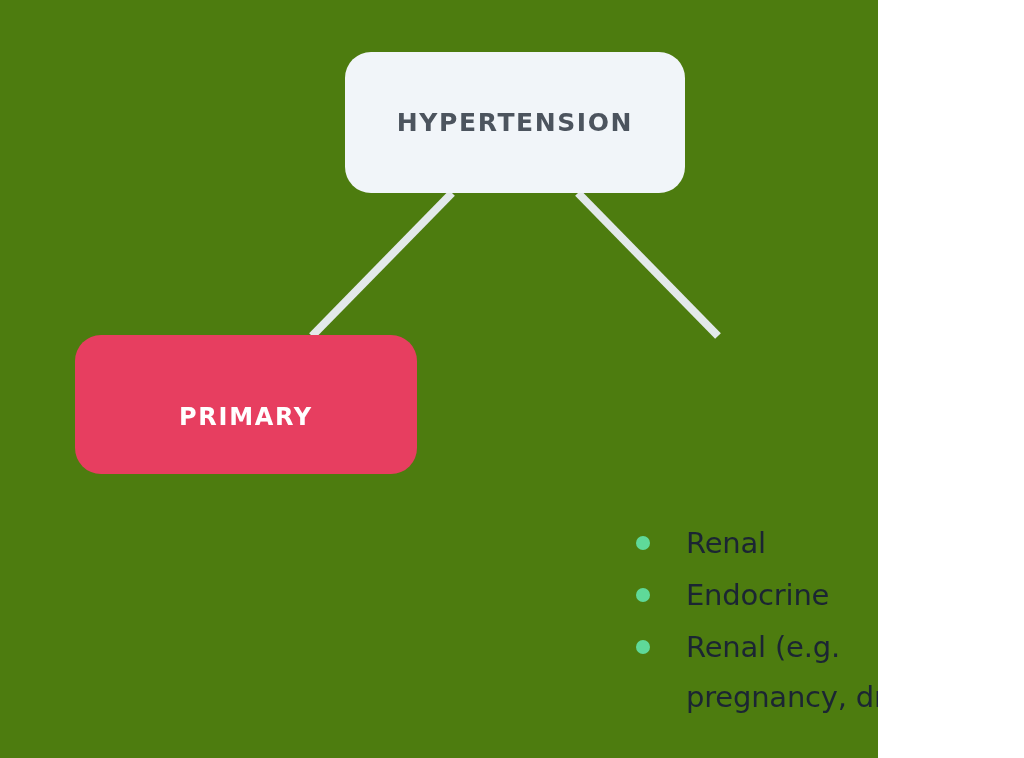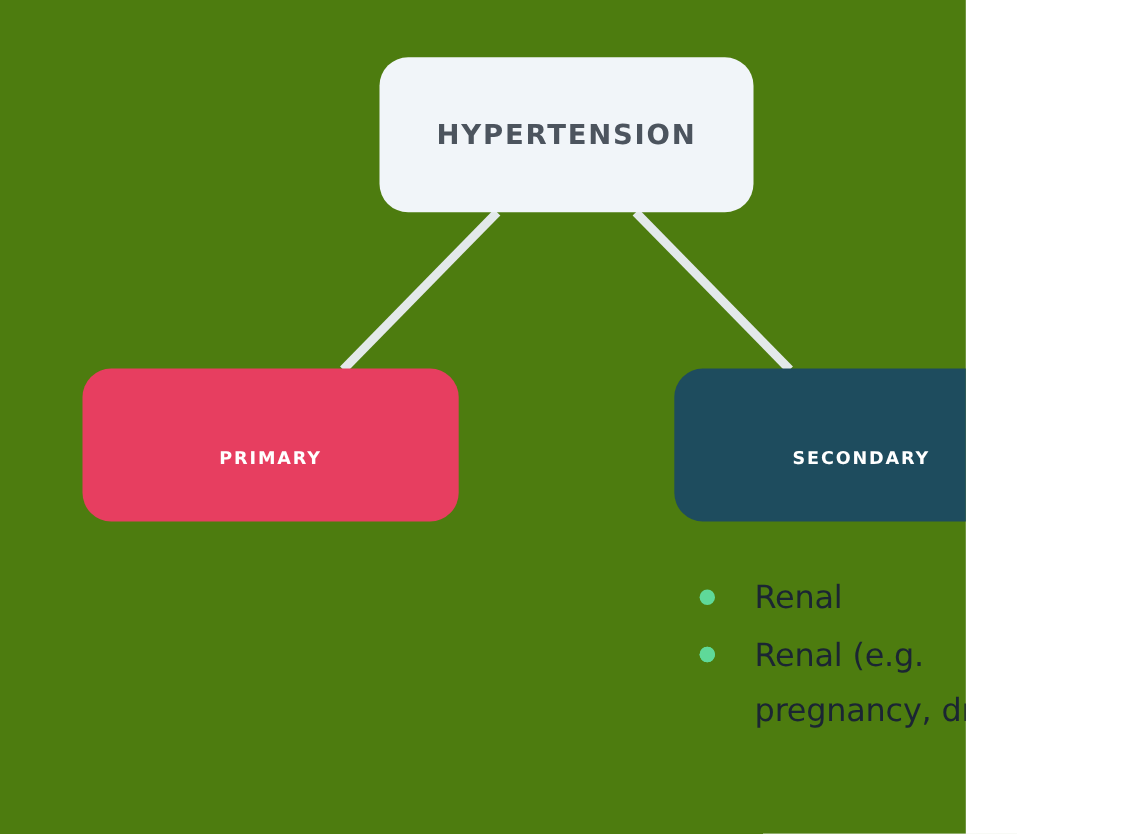--- a/index.html
+++ b/index.html
@@ -65,21 +65,21 @@
     top: 335px;
     width: 340px;
     height: 139px;
     background: #1e4c5e;
     border-radius: 26px;
   }
   #node-primary .node-label,
   #node-secondary .node-label {
     font-family: "DejaVu Sans", sans-serif;
     font-weight: bold;
-    font-size: 16px;
+    font-size: 24px;
     letter-spacing: 1.7px;
     color: #ffffff;
     margin-top: 24px;
   }
 
   
   .bullet-list {
     position: absolute;
     list-style: none;
     margin: 0;
@@ -131,32 +131,30 @@
   </svg>
 
   <div class="node" id="node-root">
     <span class="node-label">HYPERTENSION</span>
   </div>
 
   <div class="node" id="node-primary">
     <span class="node-label">PRIMARY</span>
   </div>
 
-  <div class="node" id="node-secondary">
-    <span class="node-label">SECONDARY</span>
-  </div>
 
 
   <ul class="bullet-list" id="list-secondary">
     <li class="bullet-item">
       <span class="bullet-dot"></span>
       <span class="bullet-text">Renal</span>
     </li>
     <li class="bullet-item">
       <span class="bullet-dot"></span>
+      <span class="bullet-text">Endocrine</span>
     </li>
     <li class="bullet-item">
       <span class="bullet-dot"></span>
       <span class="bullet-text">Renal (e.g. pregnancy, drugs)</span>
     </li>
   </ul>
 
 </div>
 
 </body></html>

